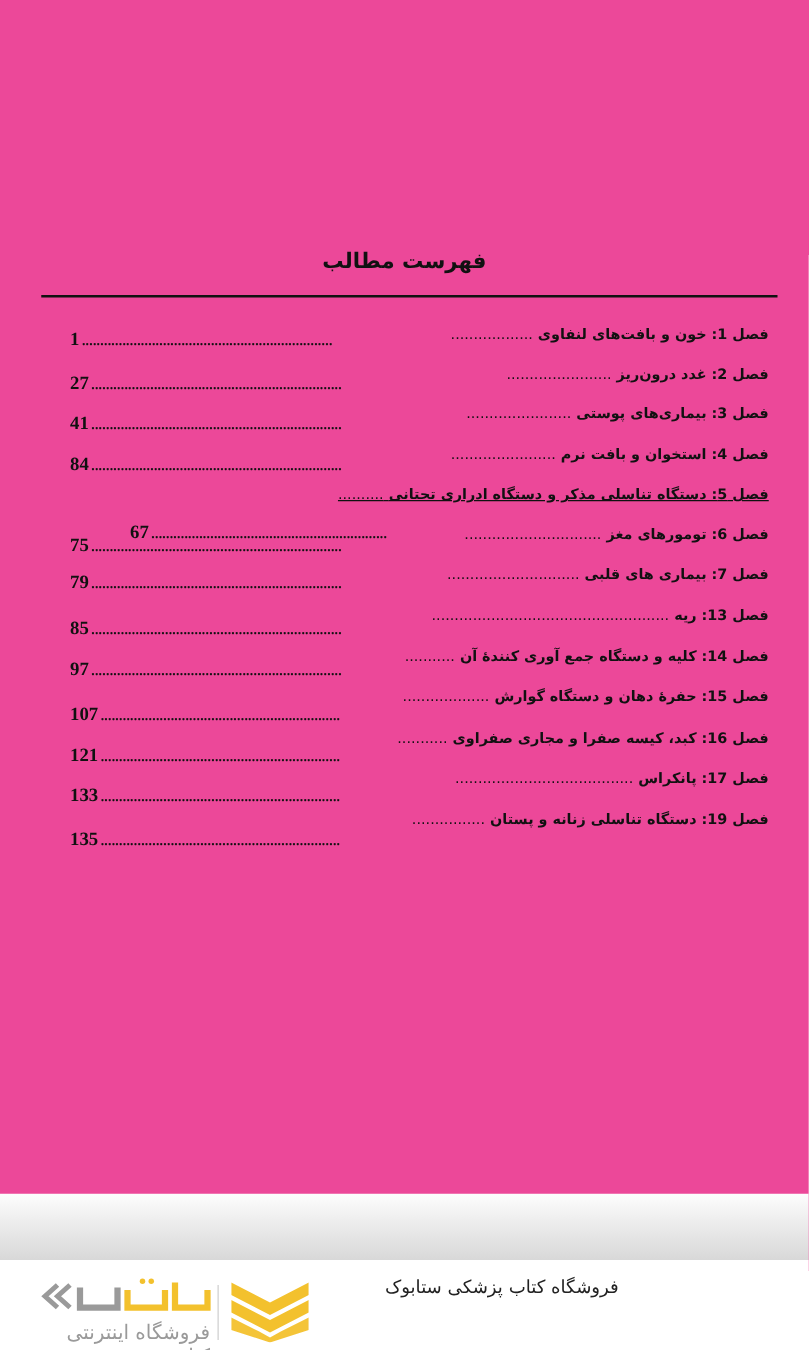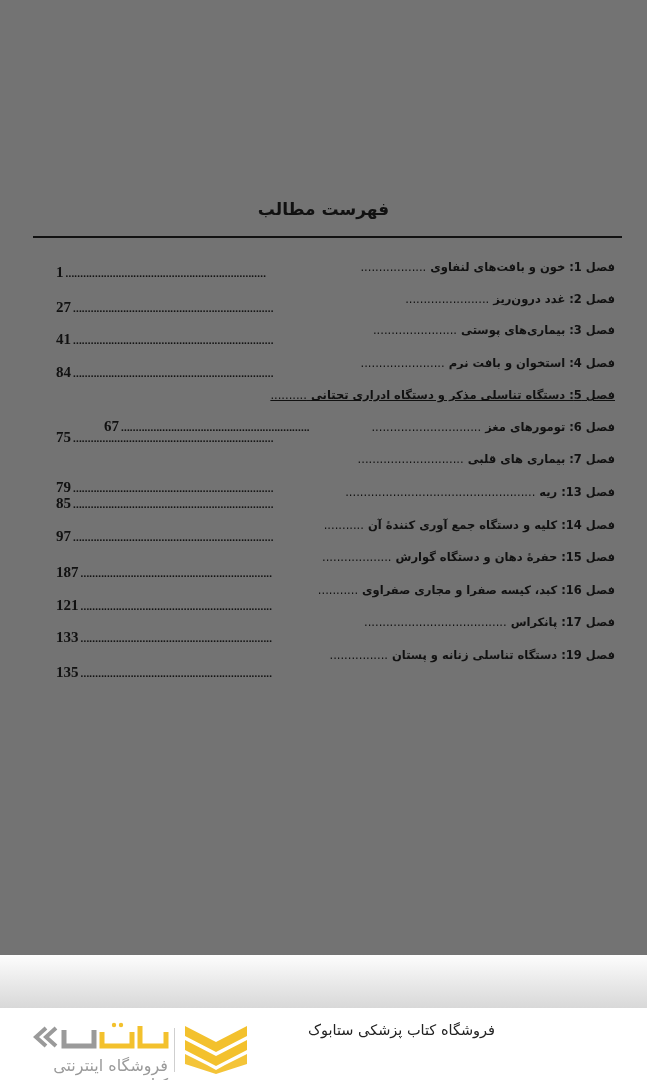--- a/index.html
+++ b/index.html
@@ -9,21 +9,21 @@
     font-family: "DejaVu Sans", sans-serif;
     color: #111;
   }
   .top-mark {
     position: absolute; top: 0; left: 525px; width: 70px; height: 3px;
     background: linear-gradient(#cfcfcf, #f4f4f4);
     border-radius: 0 0 3px 3px;
   }
   .page {
     position: absolute; left: 0; top: 0; width: 647px; height: 1008px;
-    background: #737373;
+    background: #ec4899;
   }
   .toc-title {
     position: absolute; top: 199px; left: 0; width: 647px;
     text-align: center; direction: rtl;
     font-family: "DejaVu Sans", sans-serif;
     font-weight: bold; font-size: 17px; letter-spacing: 0;
   }
   .rule {
     position: absolute; top: 236px; left: 33px; width: 589px; height: 2px;
     background: #111;
@@ -93,27 +93,27 @@
       <div class="entry-page" style="top: 299px;"><span>27</span><span class="dots-l">....................................................................</span></div>
       <div class="entry-title" style="top: 322px;"><span>فصل 3: بیماری‌های پوستی</span> <span class="dots-r">.......................</span></div>
       <div class="entry-page" style="top: 331px;"><span>41</span><span class="dots-l">....................................................................</span></div>
       <div class="entry-title" style="top: 355px;"><span>فصل 4: استخوان و بافت نرم</span> <span class="dots-r">.......................</span></div>
       <div class="entry-page" style="top: 364px;"><span>84</span><span class="dots-l">....................................................................</span></div>
       <div class="entry-title" style="top: 387px; text-decoration: underline;"><span>فصل 5: دستگاه تناسلی مذکر و دستگاه ادراری تحتانی</span> <span class="dots-r">..........</span></div>
       <div class="entry-page" style="top: 418px; margin-left: 48px;"><span>67</span><span class="dots-l">................................................................</span></div>
       <div class="entry-title" style="top: 419px;"><span>فصل 6: تومورهای مغز</span> <span class="dots-r">..............................</span></div>
       <div class="entry-page" style="top: 429px;"><span>75</span><span class="dots-l">....................................................................</span></div>
       <div class="entry-title" style="top: 451px;"><span>فصل 7: بیماری های قلبی</span> <span class="dots-r">.............................</span></div>
-      <div class="entry-page" style="top: 479px;"><span>79</span><span class="dots-l">....................................................................</span></div>
+      <div class="entry-page" style="top: 458px;"><span>79</span><span class="dots-l">....................................................................</span></div>
       <div class="entry-title" style="top: 484px;"><span>فصل 13: ریه</span> <span class="dots-r">....................................................</span></div>
       <div class="entry-page" style="top: 495px;"><span>85</span><span class="dots-l">....................................................................</span></div>
       <div class="entry-title" style="top: 517px;"><span>فصل 14: کلیه و دستگاه جمع آوری کنندهٔ آن</span> <span class="dots-r">...........</span></div>
       <div class="entry-page" style="top: 528px;"><span>97</span><span class="dots-l">....................................................................</span></div>
       <div class="entry-title" style="top: 549px;"><span>فصل 15: حفرهٔ دهان و دستگاه گوارش</span> <span class="dots-r">...................</span></div>
-      <div class="entry-page" style="top: 564px;"><span>187</span><span class="dots-l">.................................................................</span></div>
+      <div class="entry-page" style="top: 564px;"><span>107</span><span class="dots-l">.................................................................</span></div>
       <div class="entry-title" style="top: 582px;"><span>فصل 16: کبد، کیسه صفرا و مجاری صفراوی</span> <span class="dots-r">...........</span></div>
       <div class="entry-page" style="top: 597px;"><span>121</span><span class="dots-l">.................................................................</span></div>
       <div class="entry-title" style="top: 614px; text-align: center;"><span>فصل 17: پانکراس</span> <span class="dots-r">.......................................</span></div>
       <div class="entry-page" style="top: 629px;"><span>133</span><span class="dots-l">.................................................................</span></div>
       <div class="entry-title" style="top: 647px;"><span>فصل 19: دستگاه تناسلی زنانه و پستان</span> <span class="dots-r">................</span></div>
       <div class="entry-page" style="top: 664px;"><span>135</span><span class="dots-l">.................................................................</span></div>
     </div>
 
   <div class="shadow-band"></div>
 </div>

